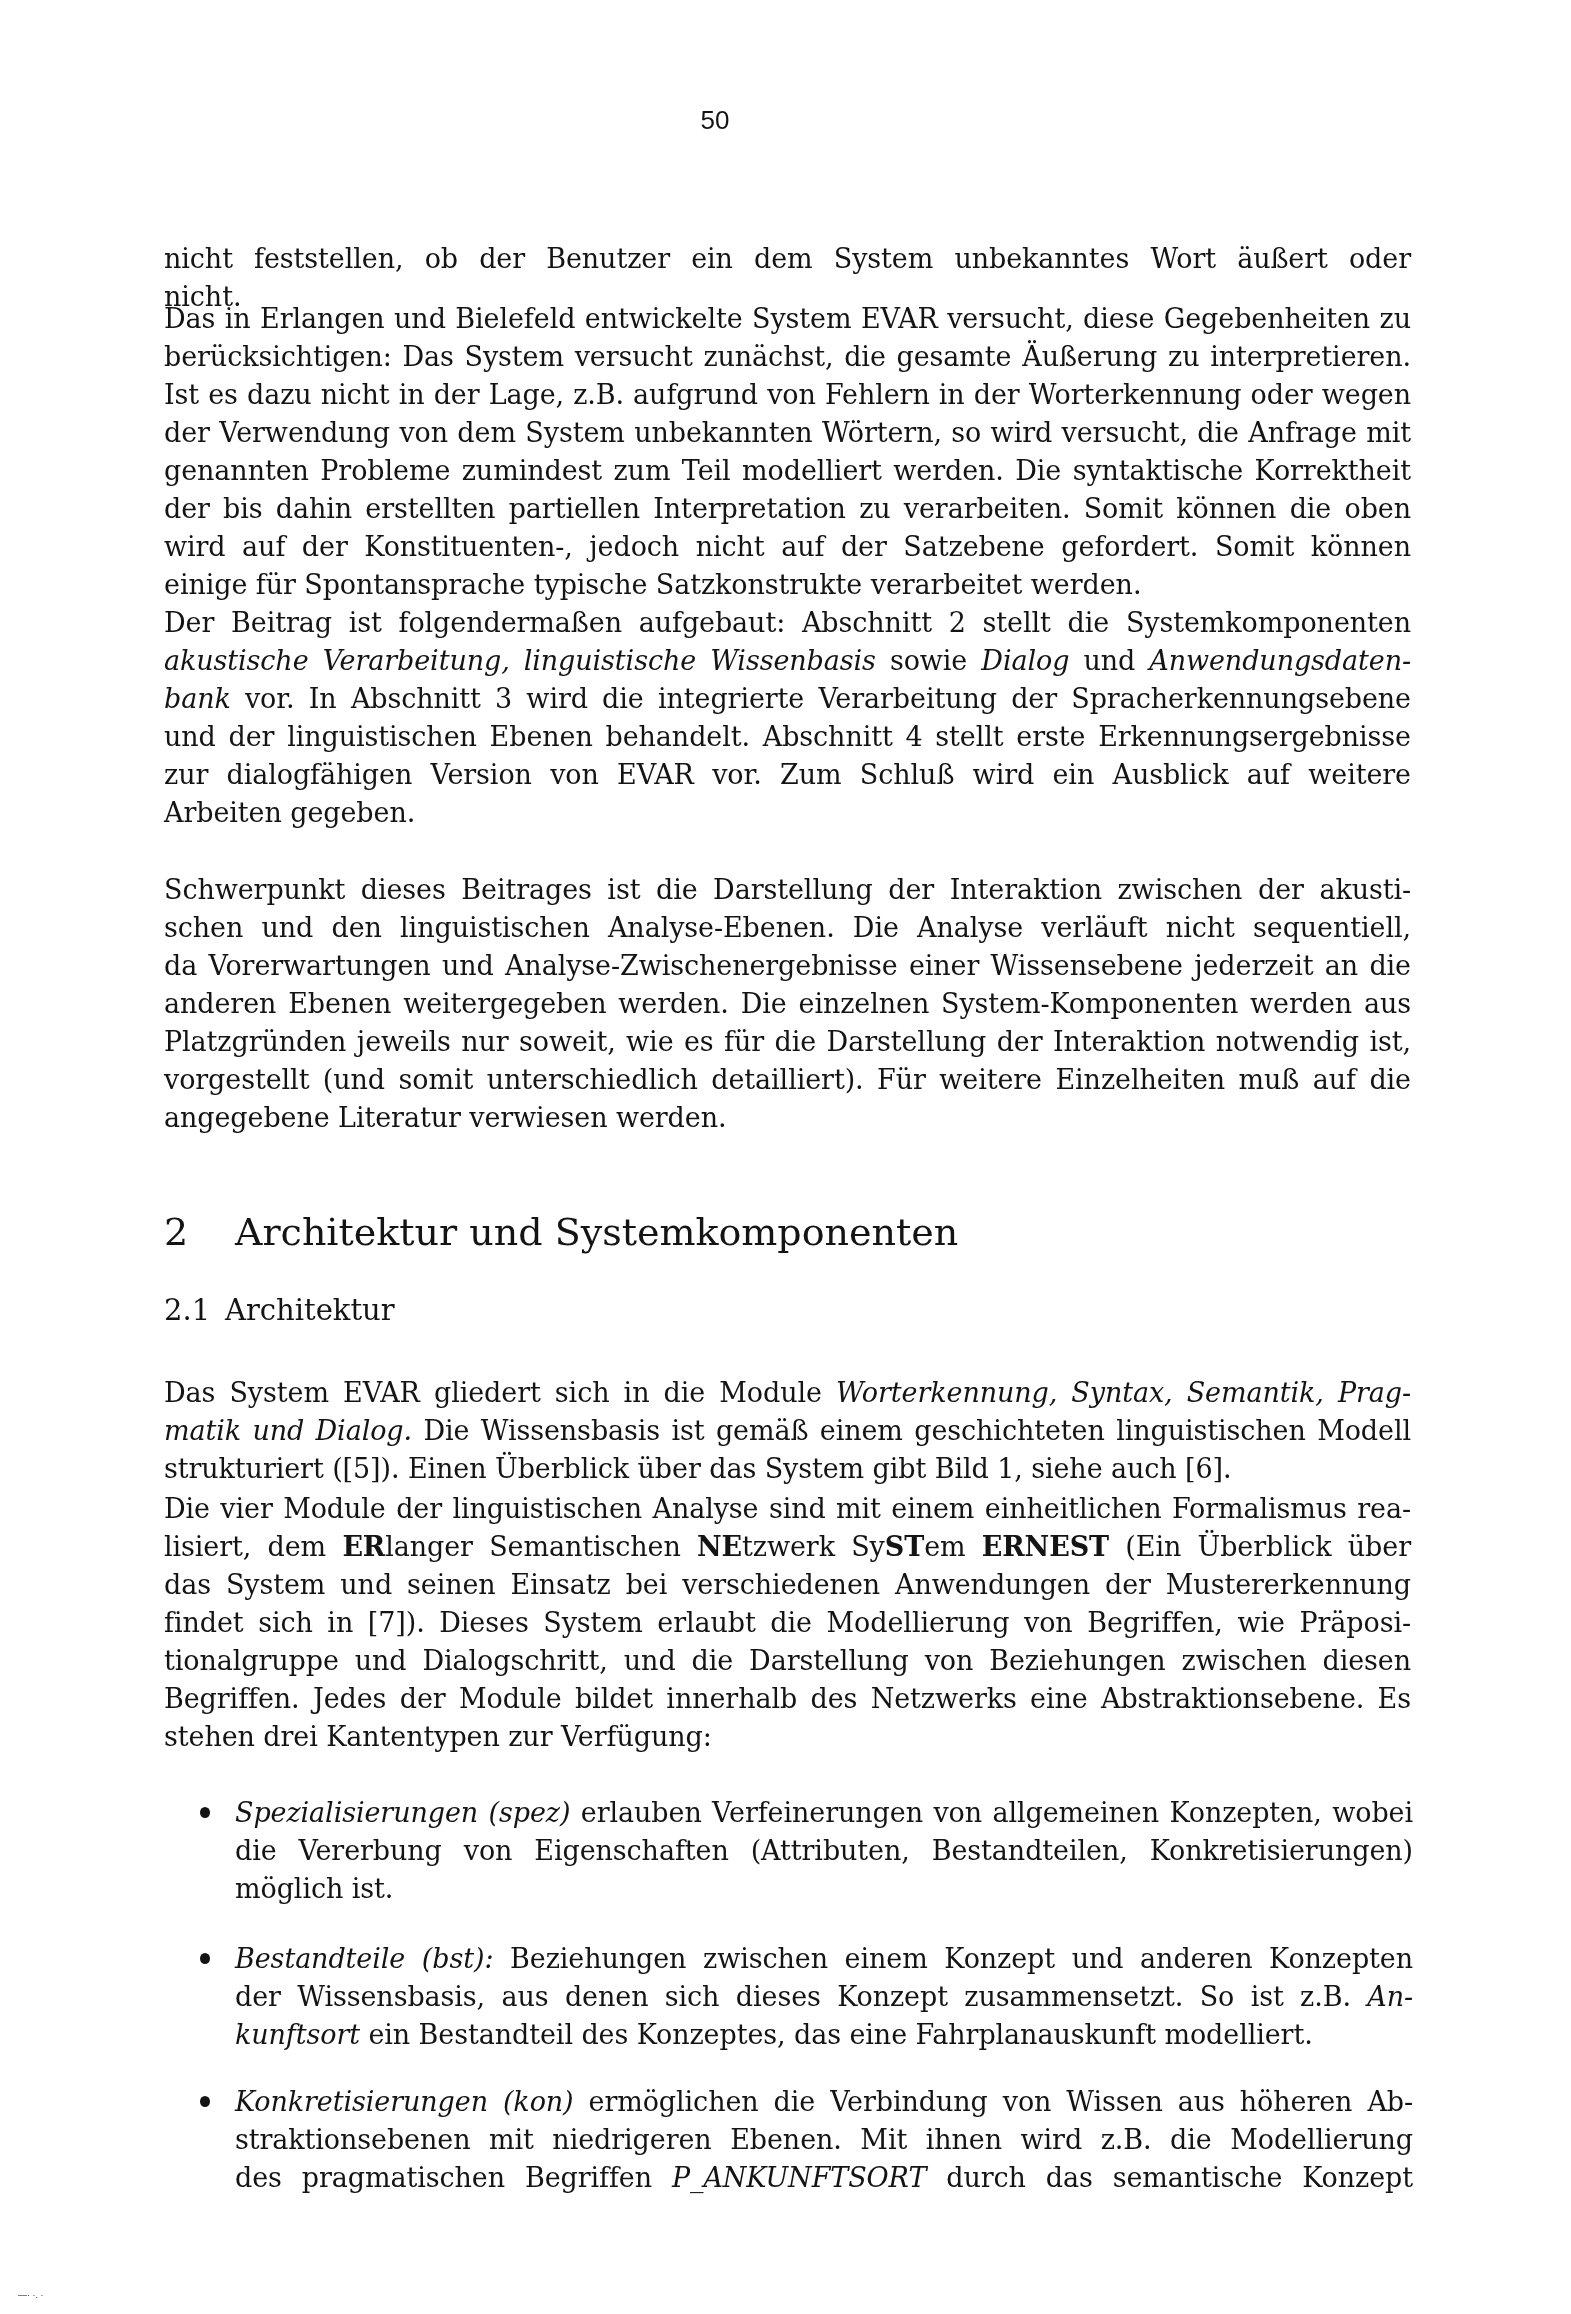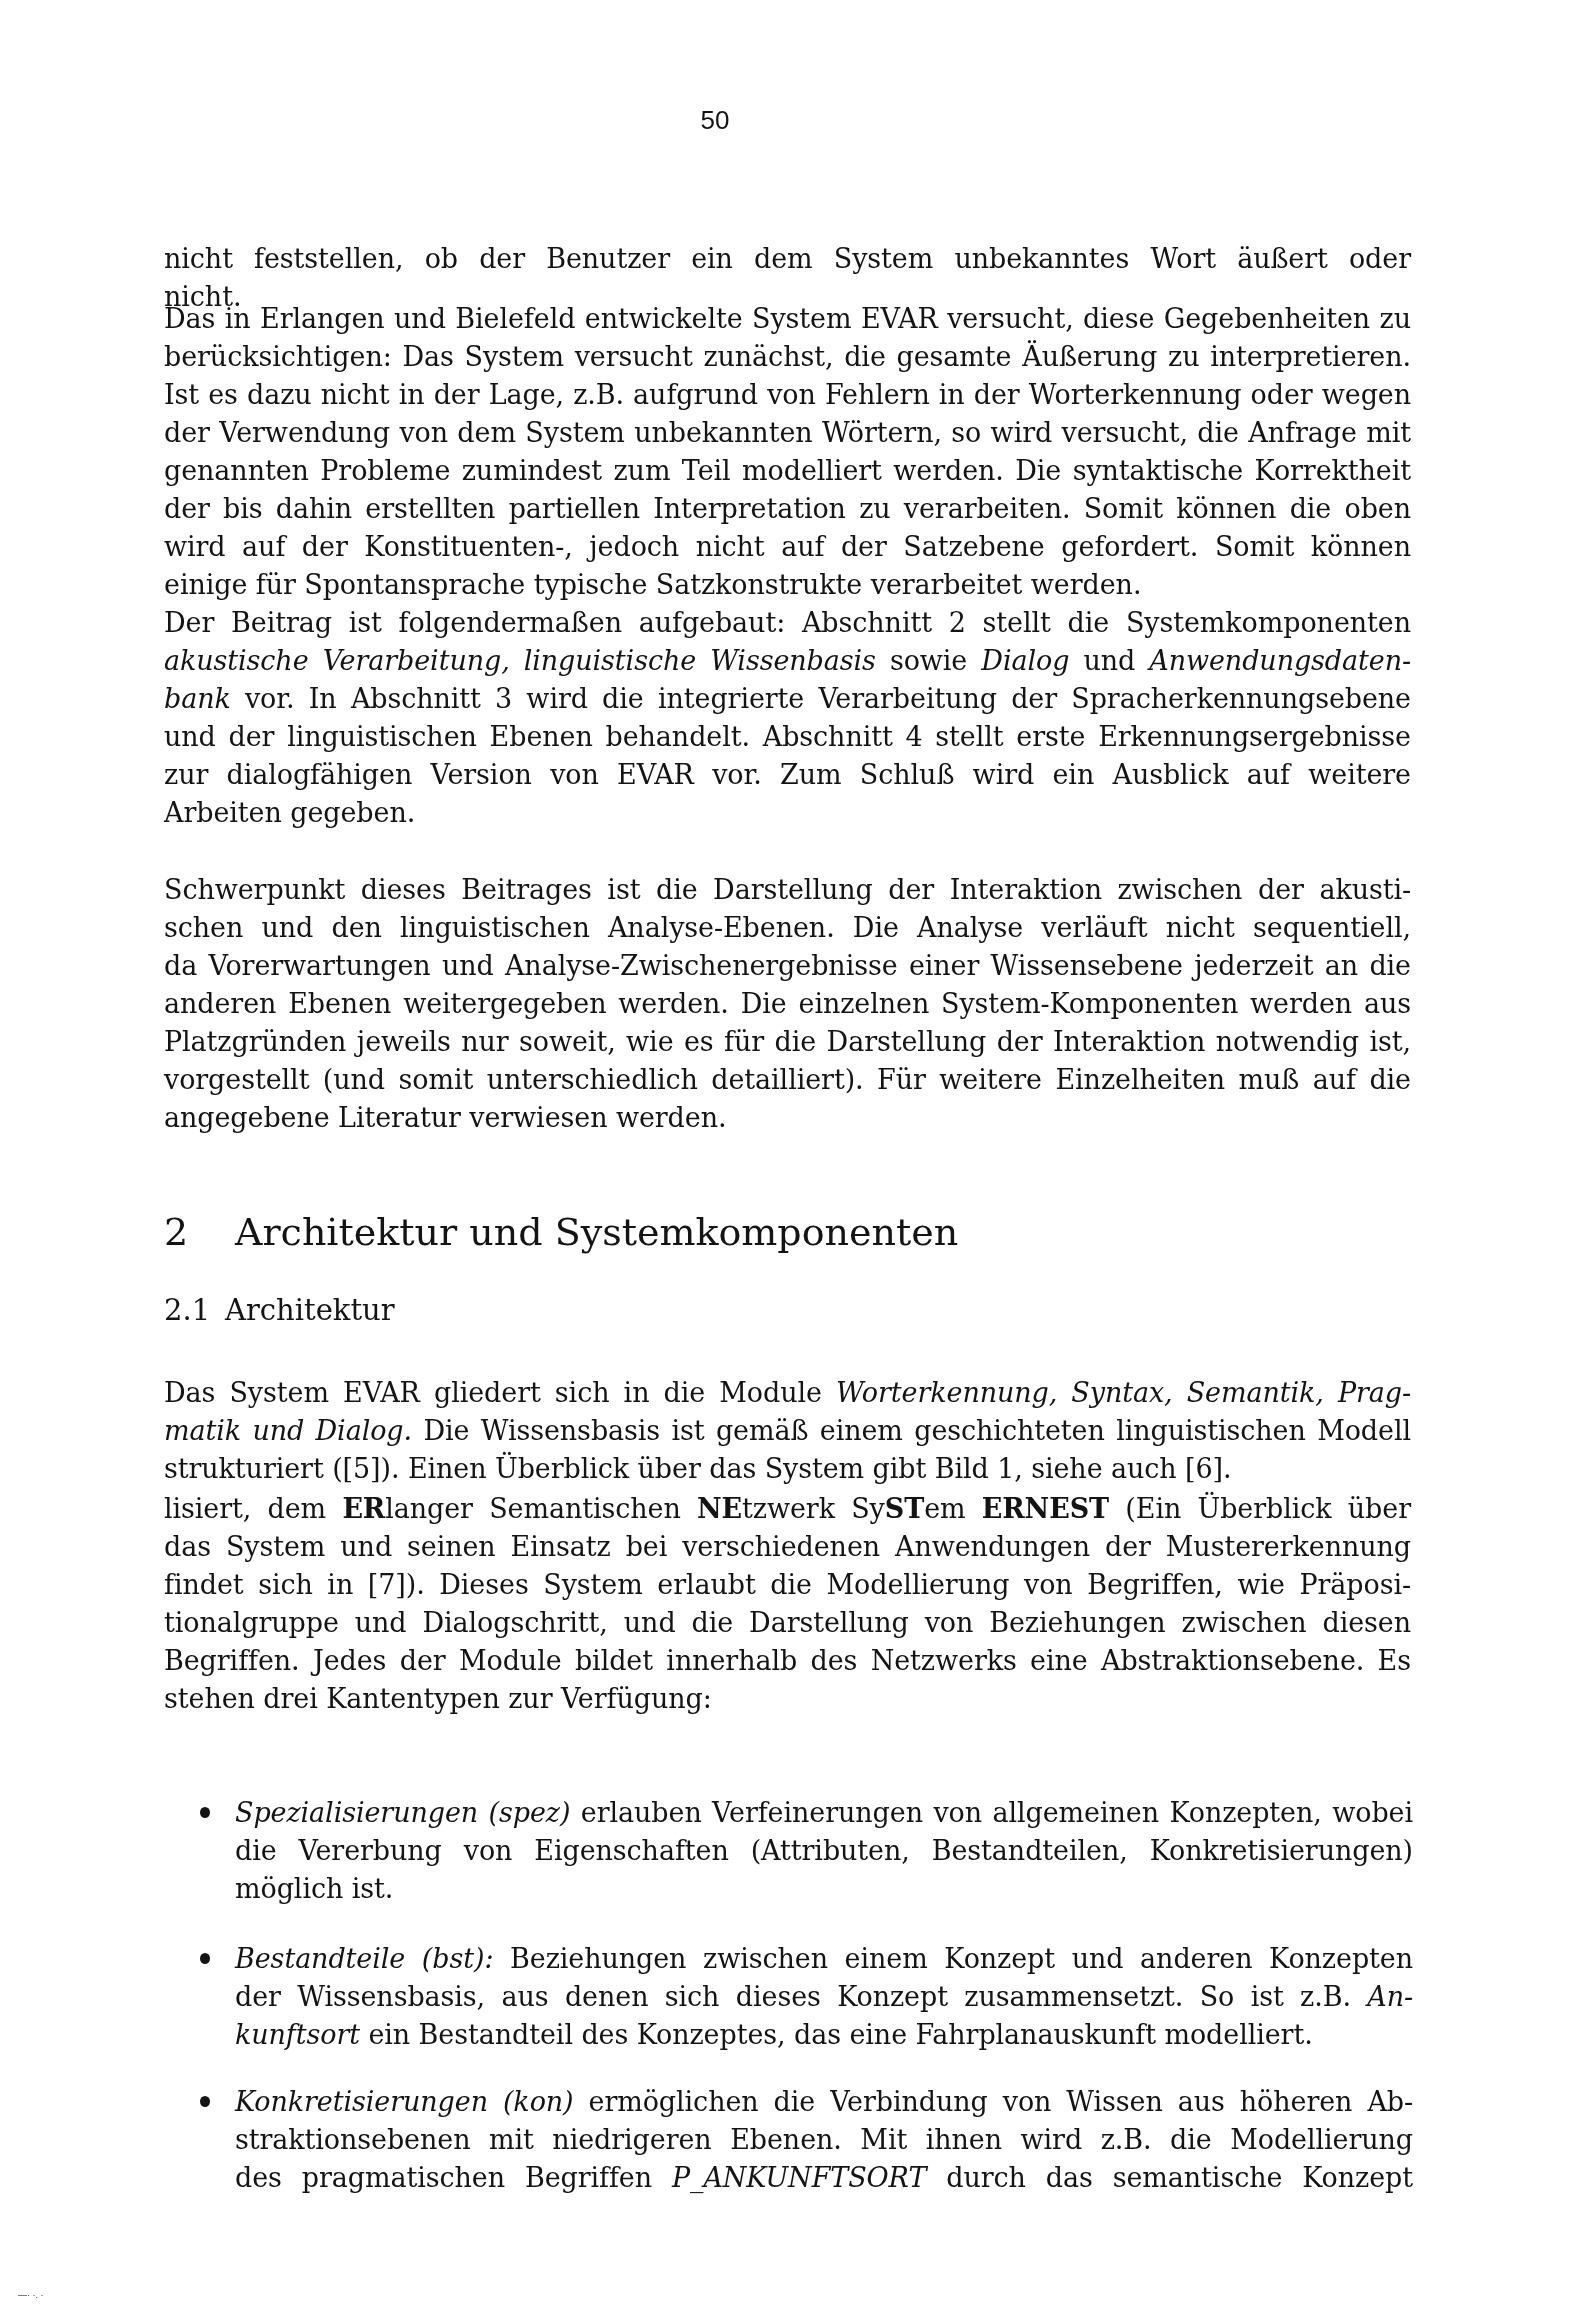--- a/index.html
+++ b/index.html
@@ -73,20 +73,21 @@
     <span class="num">2.1</span><span>Architektur</span>
   </div>
 
   <div class="block" style="top:1374px;">
     <span class="line"><span>Das System EVAR gliedert sich in die Module </span><span class="it">Worterkennung, Syntax, Semantik, Prag-</span></span>
     <span class="line"><span class="it">matik und Dialog.</span><span> Die Wissensbasis ist gemäß einem geschichteten linguistischen Modell</span></span>
     <span class="line last">strukturiert ([5]). Einen Überblick über das System gibt Bild 1, siehe auch [6].</span>
   </div>
 
   <div class="block" style="top:1490px;">
+    <span class="line">Die vier Module der linguistischen Analyse sind mit einem einheitlichen Formalismus rea-</span>
     <span class="line"><span>lisiert, dem </span><span class="bf">ER</span><span>langer Semantischen </span><span class="bf">NE</span><span>tzwerk Sy</span><span class="bf">ST</span><span>em </span><span class="bf">ERNEST</span><span> (Ein Überblick über</span></span>
     <span class="line">das System und seinen Einsatz bei verschiedenen Anwendungen der Mustererkennung</span>
     <span class="line">findet sich in [7]). Dieses System erlaubt die Modellierung von Begriffen, wie Präposi-</span>
     <span class="line">tionalgruppe und Dialogschritt, und die Darstellung von Beziehungen zwischen diesen</span>
     <span class="line">Begriffen. Jedes der Module bildet innerhalb des Netzwerks eine Abstraktionsebene. Es</span>
     <span class="line last">stehen drei Kantentypen zur Verfügung:</span>
   </div>
 
   <div class="bullet-item" style="top:1794px;">
     <span class="bullet"></span>

